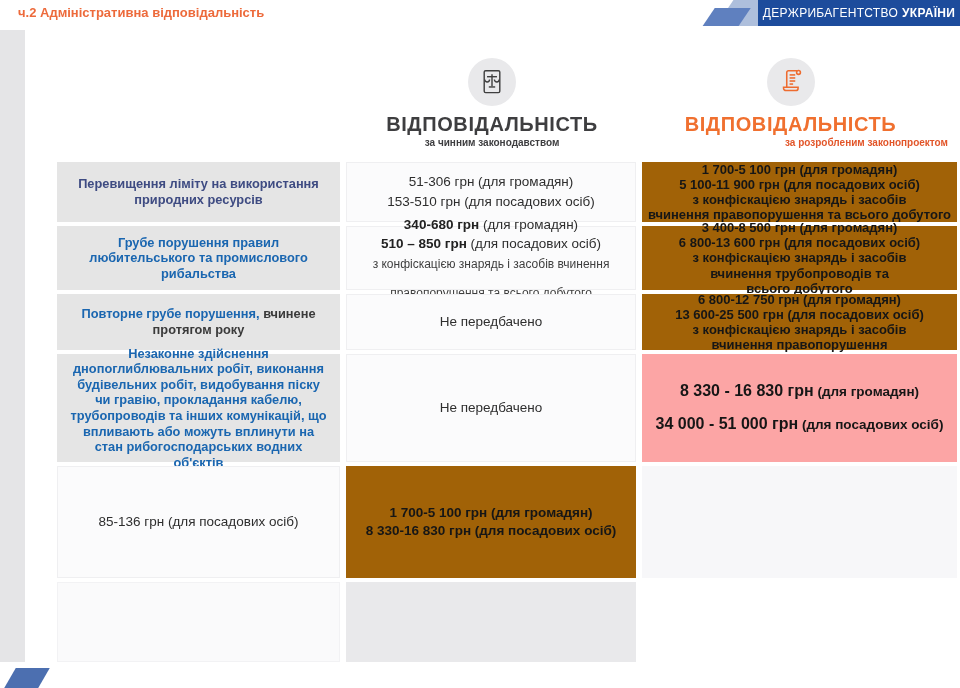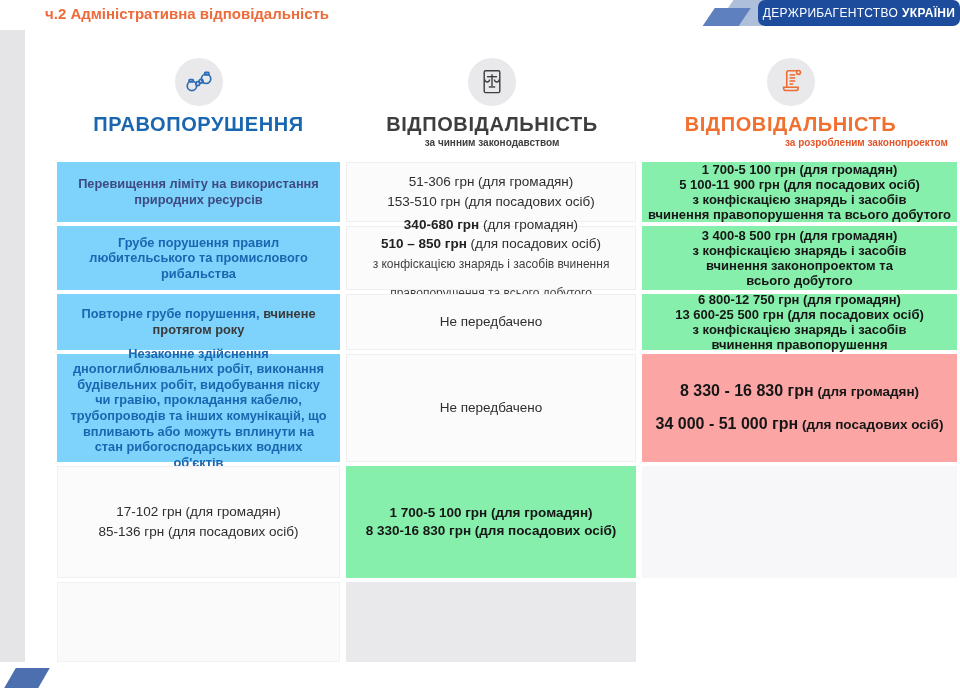--- a/index.html
+++ b/index.html
@@ -1,22 +1,22 @@
 <!DOCTYPE html>
 <html><head>
 <meta charset="utf-8">
 <style>
   html,body{margin:0;padding:0;}
   body{width:960px;height:688px;background:#ffffff;font-family:"Liberation Sans","DejaVu Sans",sans-serif;overflow:hidden;}
   .stage{position:relative;width:960px;height:688px;background:#fff;}
 
   
-  .page-title{position:absolute;left:45px;top:5px;font-size:15px;font-weight:bold;color:#ed6a3b;}
+  .page-title{position:absolute;left:18px;top:5px;font-size:13px;font-weight:bold;color:#ed6a3b;}
   .banner-wrap{position:absolute;top:0;right:0;width:270px;height:26px;overflow:hidden;}
-  .banner-main{position:absolute;left:68px;top:0;right:0;bottom:0;background:#1d4c9c;display:flex;align-items:center;justify-content:center;gap:4px;color:#fff;font-size:12px;letter-spacing:.3px;border-radius:7px;}
+  .banner-main{position:absolute;left:68px;top:0;right:0;bottom:0;background:#1d4c9c;display:flex;align-items:center;justify-content:center;gap:4px;color:#fff;font-size:12px;letter-spacing:.3px;}
   .chev-light{position:absolute;left:34px;top:-6px;width:46px;height:40px;background:#aebfdc;transform:skewX(-34deg);}
   .chev-mid{position:absolute;left:16px;top:8px;width:36px;height:26px;background:#5f80bf;transform:skewX(-34deg);}
 
   .left-strip{position:absolute;left:0;top:30px;width:25px;height:632px;background:#e5e5e7;}
   .corner-accent{position:absolute;left:10px;top:668px;width:34px;height:20px;background:#4c6fb0;transform:skewX(-30deg);}
 
   
   .col-head{position:absolute;top:58px;text-align:center;}
   .ch1{left:57px;width:283px;}
   .ch2{left:347px;width:290px;}
@@ -29,28 +29,28 @@
   .col-sub{font-size:10px;font-weight:bold;margin-top:1px;}
   .ch2 .col-sub{color:#3e3e40;}
   .ch3 .col-sub{color:#e2562a;text-align:right;}
 
   
   .table{position:absolute;left:57px;top:162px;display:grid;
          grid-template-columns:283px 290px 315px;
          grid-template-rows:60px 64px 56px 108px 112px 80px;
          gap:4px 6px;}
   .cell{display:flex;flex-direction:column;justify-content:center;align-items:center;text-align:center;}
-  .v{background:#7dd3fc;font-weight:bold;font-size:12.8px;line-height:1.22;padding:0 12px;}
+  .v{background:#e5e5e5;font-weight:bold;font-size:12.8px;line-height:1.22;padding:0 12px;}
   .navy{color:#3e4b82;}
   .blue{color:#1a66b0;}
   .dark{color:#3a3a3a;}
   .cur{background:#fbfbfc;border:1px solid #efeff1;font-size:13.5px;color:#2e2e2e;line-height:1.45;padding:0 6px;}
   .cur b{font-weight:bold;color:#222;}
   .cur .note{font-size:12px;line-height:1.28;color:#3f3f3f;margin-top:3px;}
-  .prop{background:#86efac;font-weight:bold;color:#161616;font-size:13px;line-height:1.17;padding:0 2px;}
+  .prop{background:#a16207;font-weight:bold;color:#161616;font-size:13px;line-height:1.17;padding:0 2px;}
   .r3.prop{background:#fca5a5;}
   .r3.prop .line{font-size:13.5px;margin:7px 0;}
   .r3.prop .line b{font-size:16px;}
   .r4.prop .line{line-height:1.3;font-size:13.5px;}
   .r5.v{background:#f7f7f9;}
   .r5.cur{background:#fafafb;border-color:#f2f2f4;}
   .r5.prop{background:#e9e9eb;}
   svg{display:block;}
 </style>
 </head>
@@ -65,35 +65,20 @@
     <div class="chev-mid"></div>
     <div class="banner-main">
       <span>ДЕРЖРИБАГЕНТСТВО</span>
       <b>УКРАЇНИ</b>
     </div>
   </div>
 
   <div class="left-strip"></div>
   <div class="corner-accent"></div>
 
-  <div class="col-head ch1">
-    <div class="icon-circle">
-      <span>
-        <svg width="34" height="34" viewBox="0 0 48 48" fill="none" stroke="#2d6db5" stroke-width="2.4">
-          <circle cx="14" cy="29.5" r="6.6"></circle>
-            <circle cx="34" cy="19.5" r="6.6"></circle>
-          <circle cx="22.3" cy="26.3" r="2.7"></circle>
-            <circle cx="27" cy="22.8" r="2.7"></circle>
-          <rect x="10" y="20.5" width="6" height="3.4" rx="1"></rect>
-          <rect x="32" y="10.5" width="6" height="3.4" rx="1"></rect>
-        </svg>
-      </span>
-    </div>
-    <div class="col-title">ПРАВОПОРУШЕННЯ</div>
-  </div>
 
   <div class="col-head ch2">
     <div class="icon-circle">
       <span>
         <svg width="34" height="34" viewBox="0 0 48 48" fill="none" stroke="#3f3f3f" stroke-width="2">
           <rect x="13" y="8" width="22" height="31" rx="2"></rect>
           <line x1="24" y1="13" x2="24" y2="30"></line>
           <line x1="17" y1="16.5" x2="31" y2="16.5"></line>
           <path d="M13.8 20.5 a3.4 3.4 0 0 0 6.8 0"></path>
           <path d="M27.4 20.5 a3.4 3.4 0 0 0 6.8 0"></path>
@@ -143,22 +128,23 @@
       <span>Грубе порушення правил любительського та промислового рибальства</span>
     </div>
     <div class="cell cur r1">
       <div class="line"><b>340-680 грн</b><span> (для громадян)</span></div>
       <div class="line"><b>510 – 850 грн</b><span> (для посадових осіб)</span></div>
       <div class="note">з конфіскацією знарядь і засобів вчинення</div>
       <div class="note" style="margin-top:14px;">правопорушення та всього добутого</div>
     </div>
     <div class="cell prop r1">
       <div class="line">3 400-8 500 грн (для громадян)</div>
+      <div class="line">6 800-13 600 грн (для посадових осіб)</div>
       <div class="line">з конфіскацією знарядь і засобів</div>
-      <div class="line">вчинення законопроектом та</div>
+      <div class="line">вчинення трубопроводів та</div>
       <div class="line">всього добутого</div>
     </div>
 
     <div class="cell v r2">
       <span><span class="blue">Повторне грубе порушення,</span><span class="dark"> вчинене протягом року</span></span>
     </div>
     <div class="cell cur r2">
       <div class="line">Не передбачено</div>
     </div>
     <div class="cell prop r2">
@@ -173,21 +159,20 @@
     </div>
     <div class="cell cur r3">
       <div class="line">Не передбачено</div>
     </div>
     <div class="cell prop r3">
       <div class="line"><b>8 330 - 16 830 грн</b><span> (для громадян)</span></div>
       <div class="line"><b>34 000 - 51 000 грн</b><span> (для посадових осіб)</span></div>
     </div>
 
     <div class="cell cur r4">
-      <div class="line">17-102 грн (для громадян)</div>
       <div class="line">85-136 грн (для посадових осіб)</div>
     </div>
     <div class="cell prop r4">
       <div class="line">1 700-5 100 грн (для громадян)</div>
       <div class="line">8 330-16 830 грн (для посадових осіб)</div>
     </div>
 
     <div class="cell v r5"></div>
     <div class="cell cur r5"></div>
     <div class="cell prop r5"></div>

